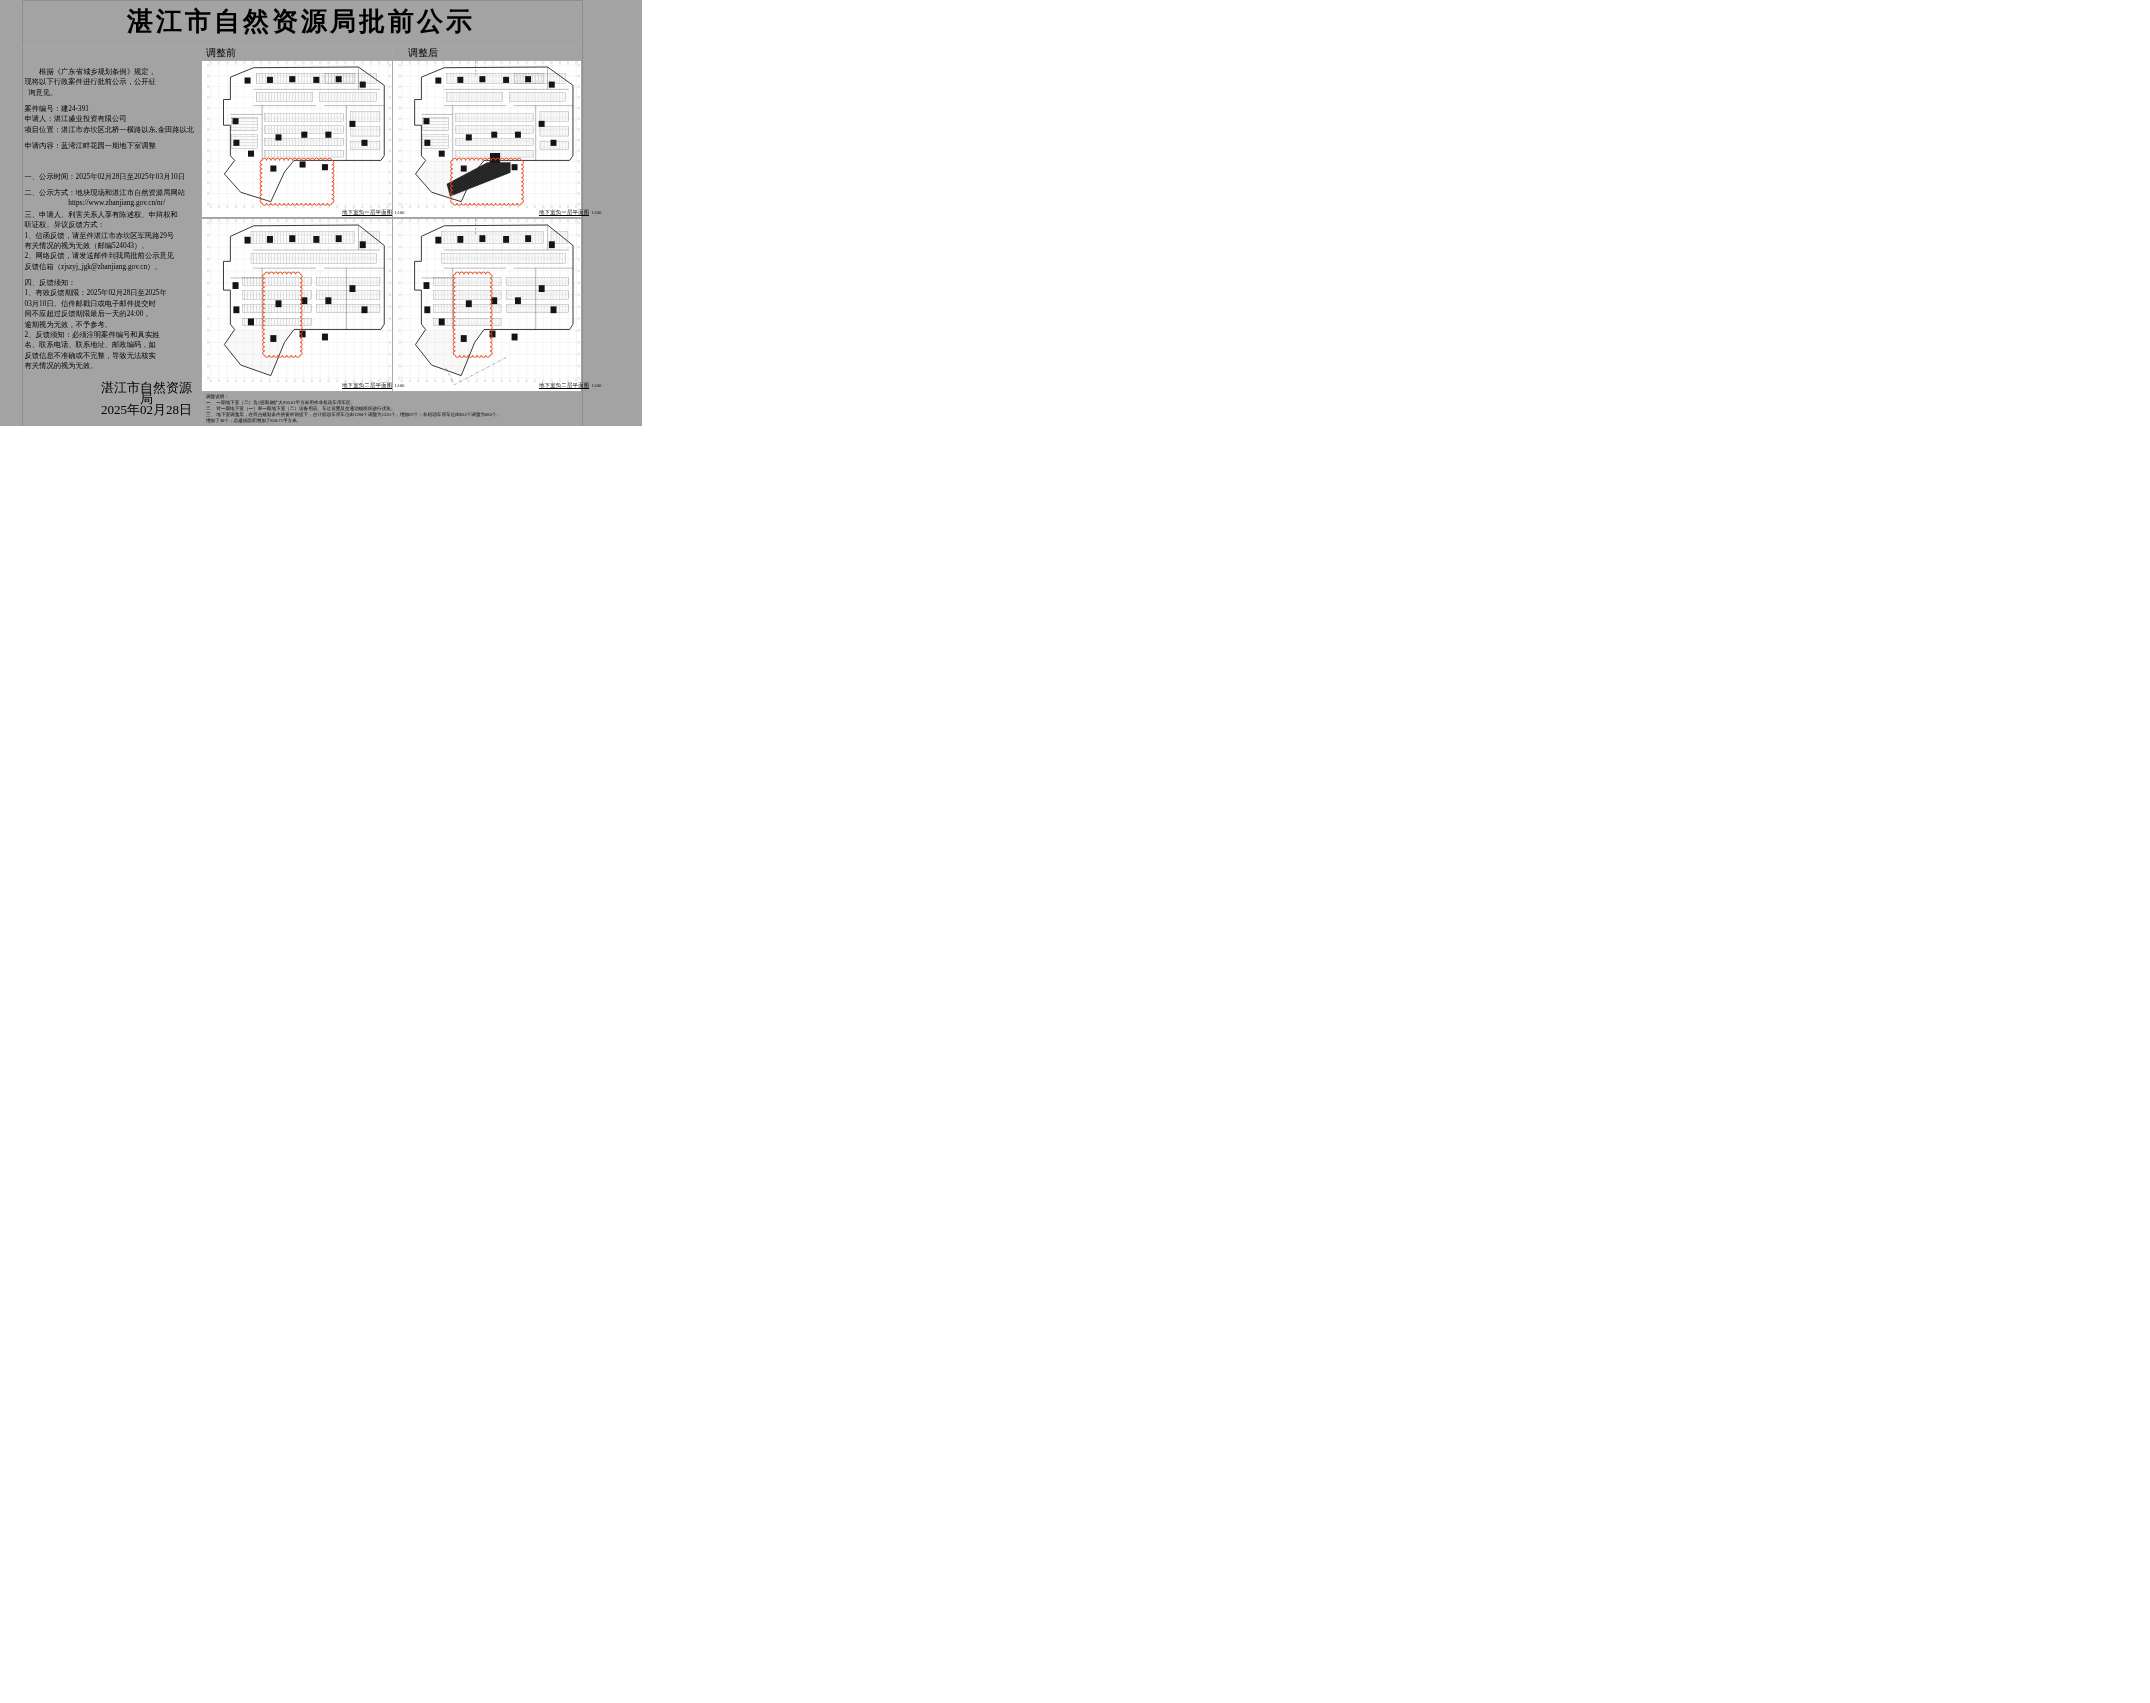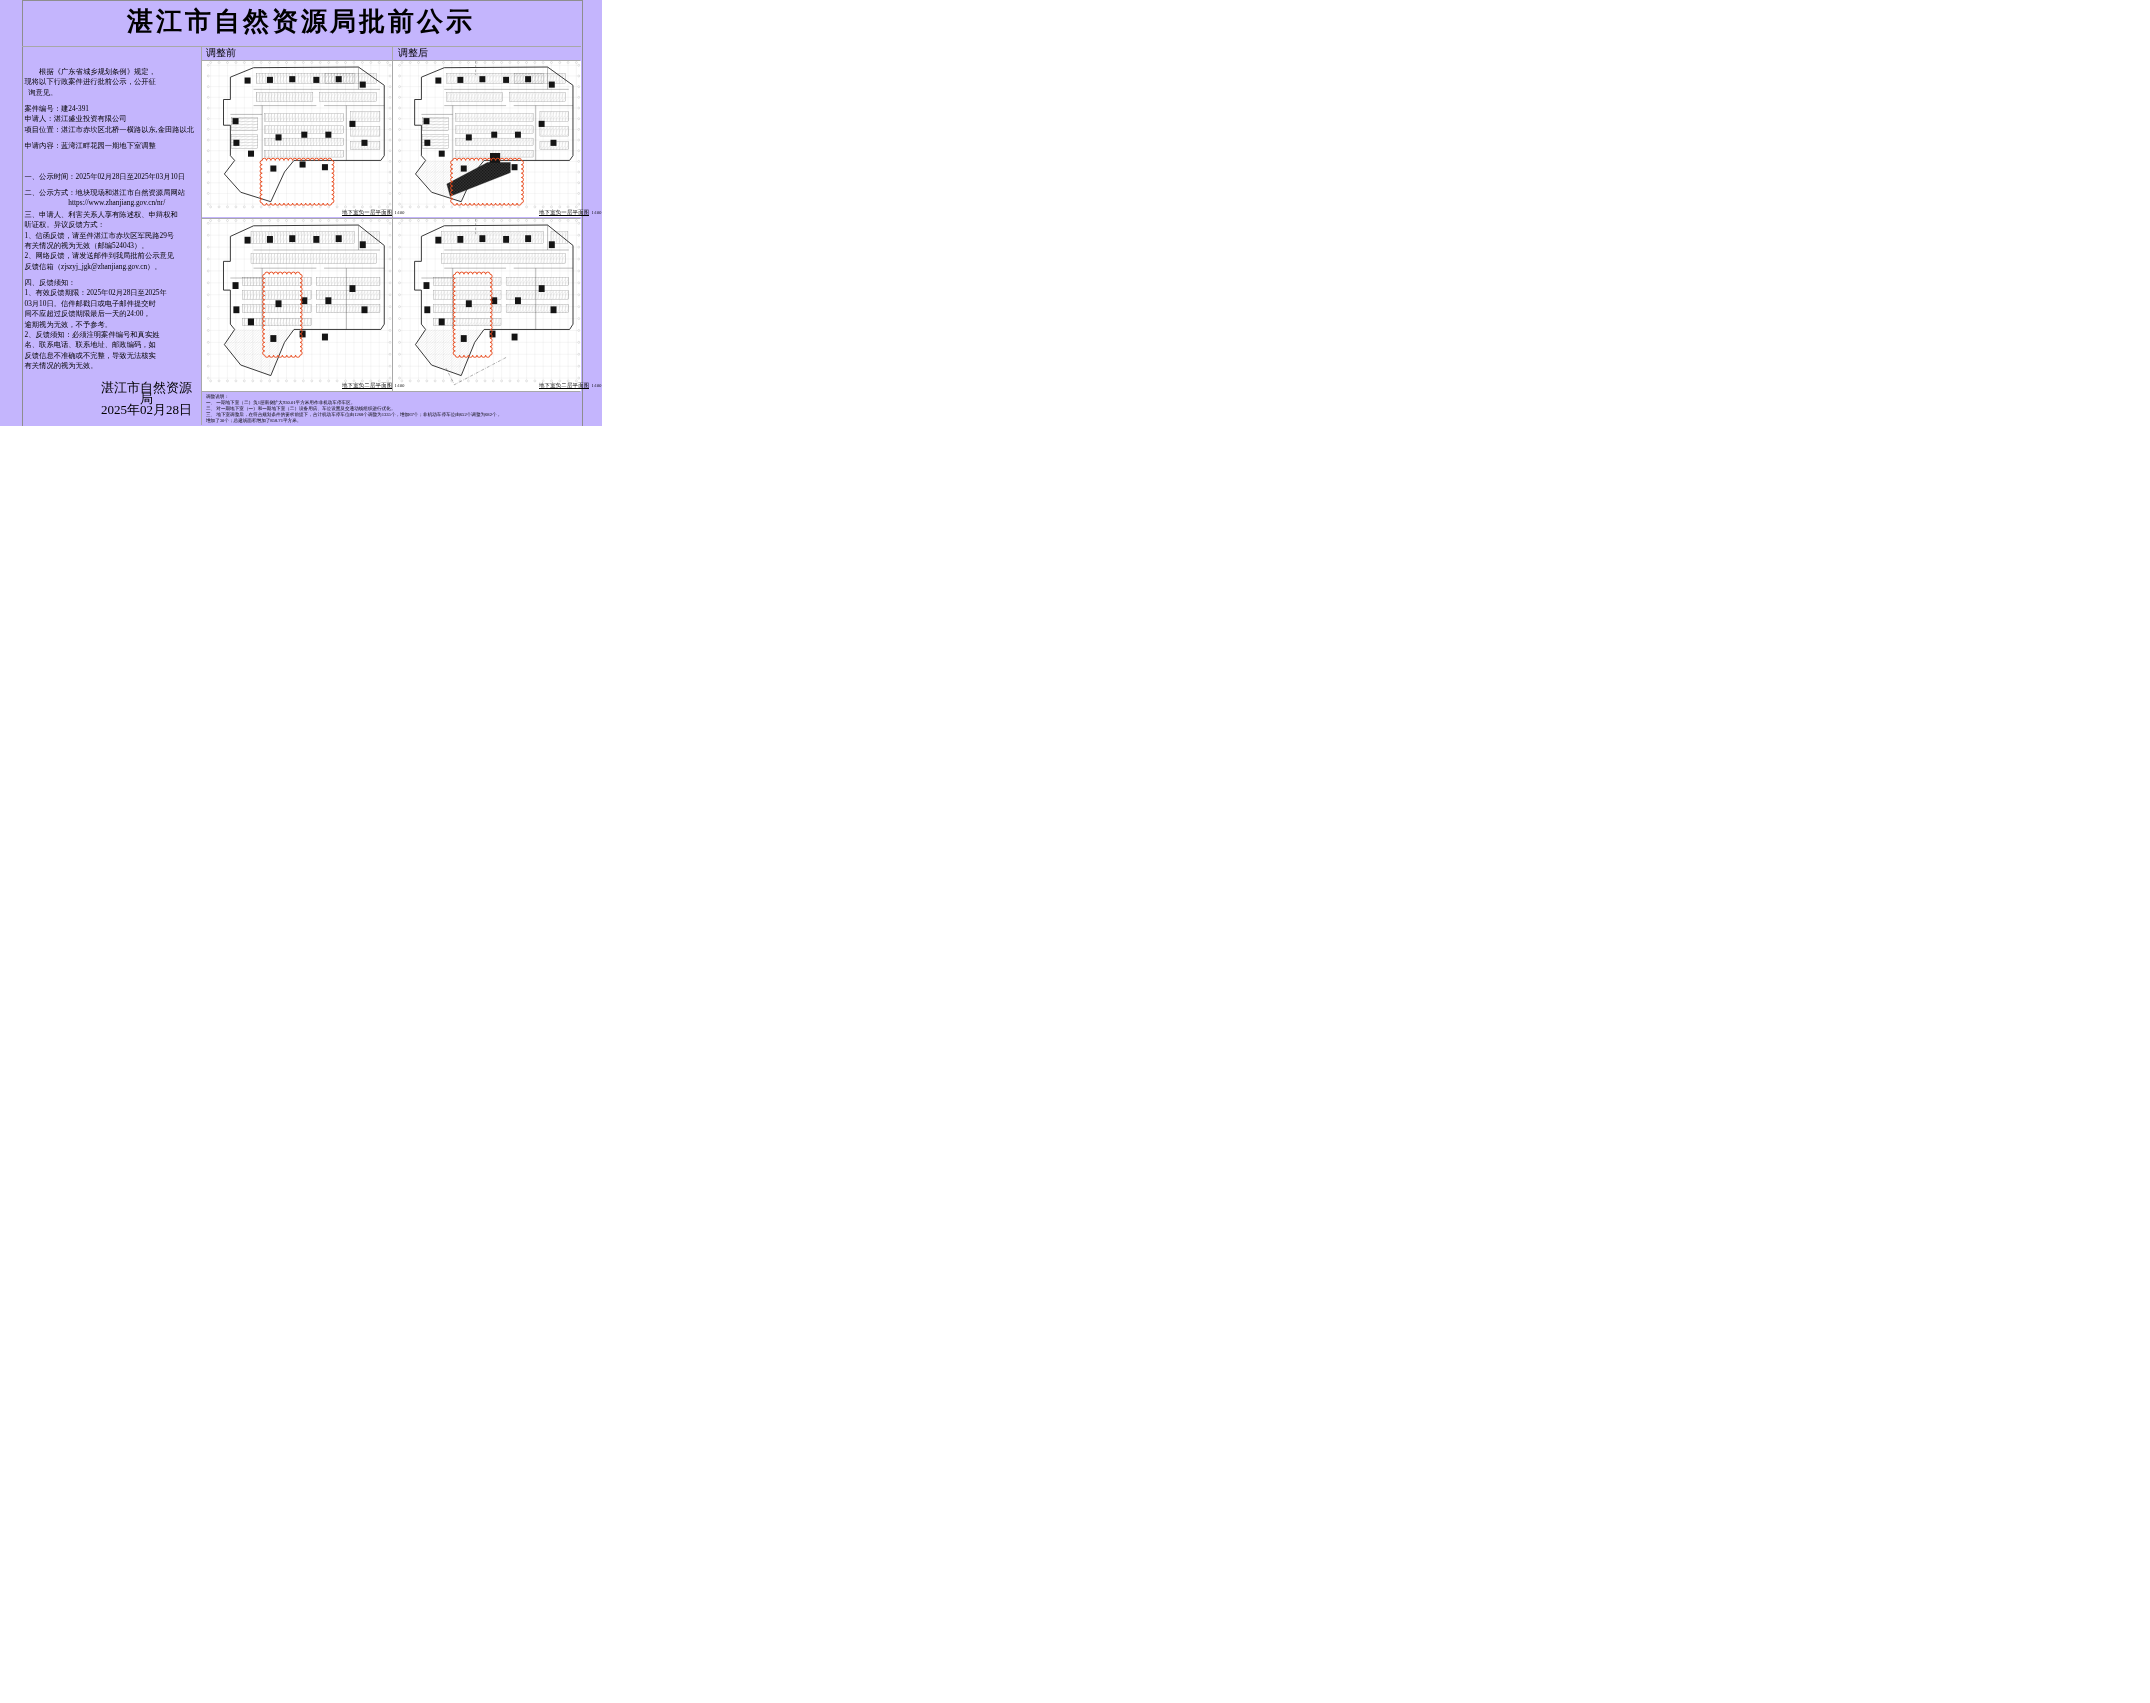--- a/index.html
+++ b/index.html
@@ -1,33 +1,33 @@
 <!DOCTYPE html>
 <html style="font-size:6.9px"><head>
 <meta charset="utf-8">
 <style>
   html,body{margin:0;padding:0;background:#ffffff;}
-  .sheet{position:relative;width:602px;height:426px;background:#c4b5fd;overflow:hidden;
-         font-family:"Liberation Serif","DejaVu Serif",serif;color:#000;}
+  .sheet{position:relative;width:602px;height:426px;background:#a3a3a3;overflow:hidden;
+         font-family:"Liberation Serif","DejaVu Serif",serif;color:#000;padding-left:40px;}
   .frame{position:absolute;left:21.5px;top:0.4px;width:559px;height:425px;
          border-left:0.6px solid #8e8e8e;border-top:0.6px solid #8e8e8e;border-right:0.6px solid #8e8e8e;}
   .title{position:absolute;left:21.5px;top:4.3px;width:559px;text-align:center;
          font-family:"Liberation Sans","DejaVu Sans",sans-serif;font-weight:700;
          font-size:26px;line-height:35px;letter-spacing:3px;white-space:nowrap;}
   .hline{position:absolute;height:0;border-top:0.6px solid #a8a8a8;}
   .vline{position:absolute;width:0;border-left:0.6px solid #a8a8a8;}
   #line-title{left:21.5px;top:46px;width:559px;}
   #line-header{left:201px;top:60px;width:379px;}
   #line-row{left:201px;top:218px;width:379px;}
   #line-notes{left:201px;top:391px;width:379px;}
   #div-leftcol{left:201px;top:46px;height:379px;}
   #div-panels{left:392px;top:46px;height:345px;}
   .col-header{position:absolute;top:47px;font-size:10px;line-height:12px;}
   #hdr-before{left:206px;}
-  #hdr-after{left:398px;}
+  #hdr-after{left:408px;}
   .left-col{position:absolute;left:24.5px;top:67px;width:212px;font-size:7.3px;line-height:10.4px;}
   .para{margin:0 0 5.6px 0;}
   .para.pa2{margin-bottom:21px;}
   .para.pa4{margin-bottom:1px;}
   .lc-line{white-space:pre;}
   .signature{position:absolute;left:99px;top:382px;width:95px;text-align:center;
              font-size:13px;line-height:11.2px;}
   .plan{position:absolute;background:#fff;}
   #plan-b1-before{left:202px;top:61px;}
   #plan-b1-after{left:393px;top:61px;}

